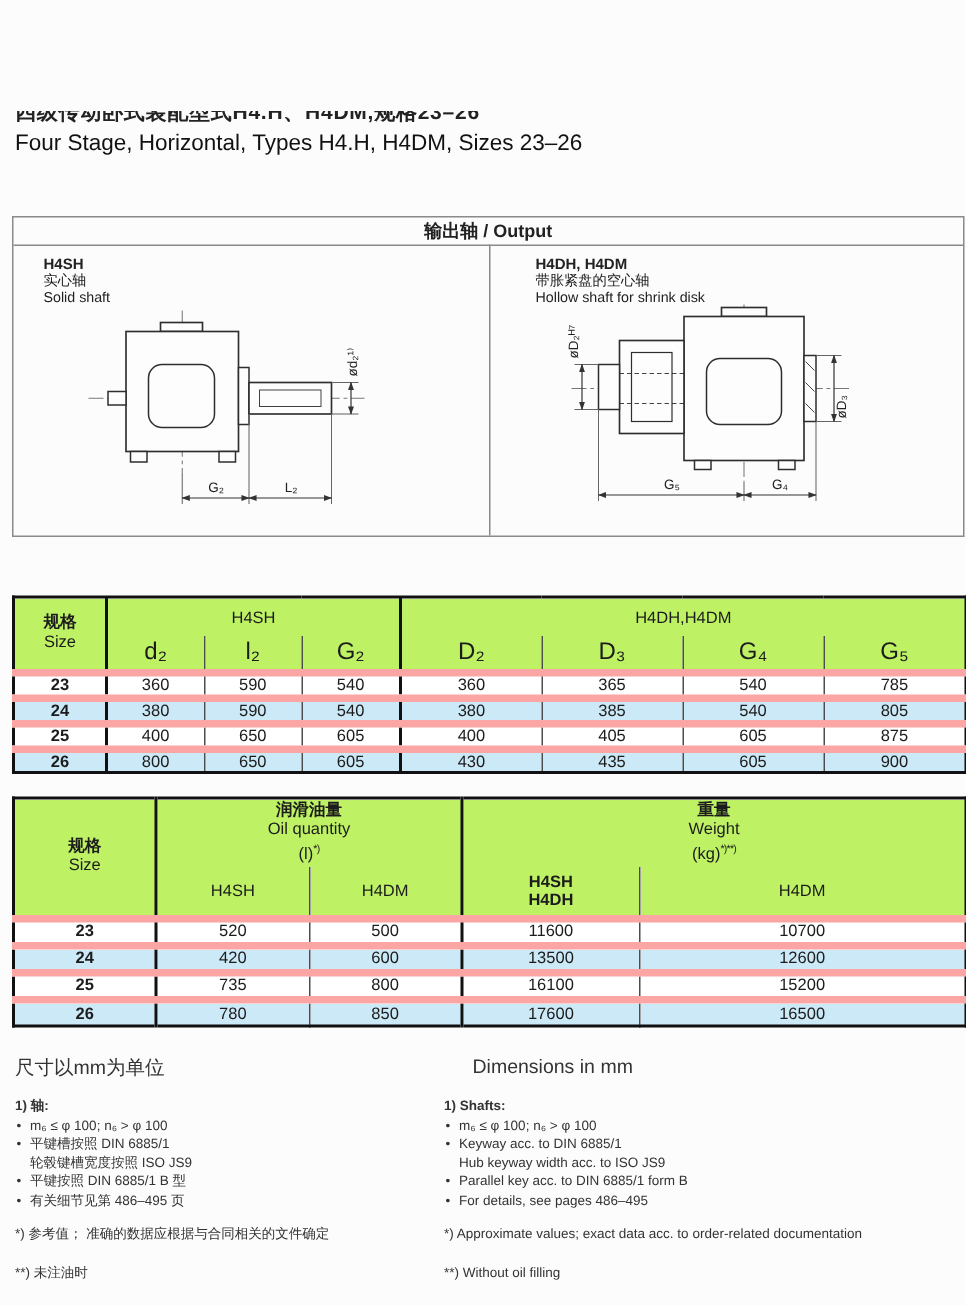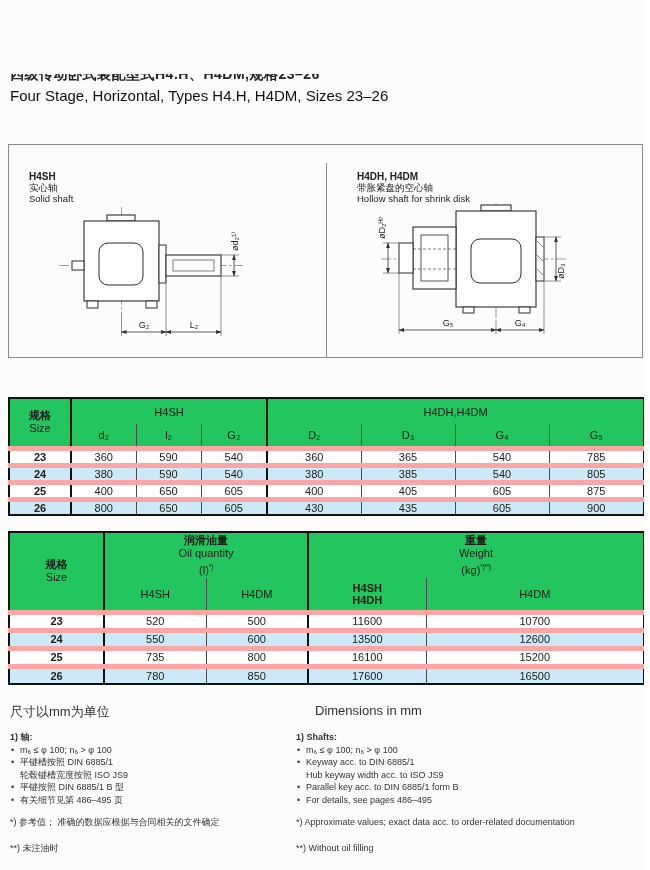--- a/index.html
+++ b/index.html
@@ -25,29 +25,29 @@
   svg.draw{position:absolute;overflow:visible;}
   svg.draw text{font-family:"Liberation Sans","DejaVu Sans",sans-serif;fill:#222;}
   .svg-left{left:38px;top:58px;}
   .svg-right{left:342px;top:52px;}
 
   
   table.dtable{position:absolute;left:8px;width:635px;border-collapse:collapse;
                table-layout:fixed;font-size:11px;color:#1c1c1c;background:#fff;
                border:2px solid #111;}
   table.dtable th,table.dtable td{padding:0;text-align:center;vertical-align:middle;overflow:hidden;}
-  table.dtable thead th{background:#22c55e;font-weight:normal;}
+  table.dtable thead th{background:#bef264;font-weight:normal;}
   table.dtable thead{border-bottom:2px solid #111;}
   .thinL{border-left:1px solid #4d4d4d;}
   .thickL{border-left:2px solid #111;}
   table.dtable tbody tr{border-top:5px solid #fca5a5;}
   table.dtable tbody tr.stripe{background:#cce9f7;}
   .bold{font-weight:bold;}
   .hdr2{font-weight:bold;}
-  .subhdr{font-weight:normal;font-size:11px;}
+  .subhdr{font-weight:normal;font-size:16px;}
   .t1{top:397px;}
   .t2{top:531px;}
   .t1 .hrow1{height:26px;}
   .t1 .hrow2{height:24px;}
   .t1 tbody tr{height:15px;}
   .t2 .hrow1{height:46px;}
   .t2 .hrow2{height:34px;}
   .t2 tbody tr{height:18px;}
   .grpcell div{line-height:13px;}
   .sizecell div{line-height:13px;}
@@ -75,20 +75,21 @@
 <div class="page">
 
   <div class="title-block">
     <div class="title-cn-clip">
       <span>四级传动卧式装配型式H4.H、H4DM,规格23–26</span>
     </div>
     <div class="title-en">Four Stage, Horizontal, Types H4.H, H4DM, Sizes 23–26</div>
   </div>
 
   <div class="drawing-box">
+    <div class="drawing-header">输出轴 / Output</div>
     <div class="panel-divider"></div>
 
     <div class="panel-label pl-left">
       <div class="ptype">H4SH</div>
       <div>实心轴</div>
       <div>Solid shaft</div>
     </div>
 
     <div class="panel-label pl-right">
       <div class="ptype">H4DH, H4DM</div>
@@ -290,21 +291,21 @@
     <tbody>
       <tr>
         <td class="bold">23</td>
         <td class="thickL">520</td>
         <td class="thinL">500</td>
         <td class="thickL">11600</td>
         <td class="thinL">10700</td>
       </tr>
       <tr class="stripe">
         <td class="bold">24</td>
-        <td class="thickL">550</td>
+        <td class="thickL">420</td>
         <td class="thinL">600</td>
         <td class="thickL">13500</td>
         <td class="thinL">12600</td>
       </tr>
       <tr>
         <td class="bold">25</td>
         <td class="thickL">735</td>
         <td class="thinL">800</td>
         <td class="thickL">16100</td>
         <td class="thinL">15200</td>

